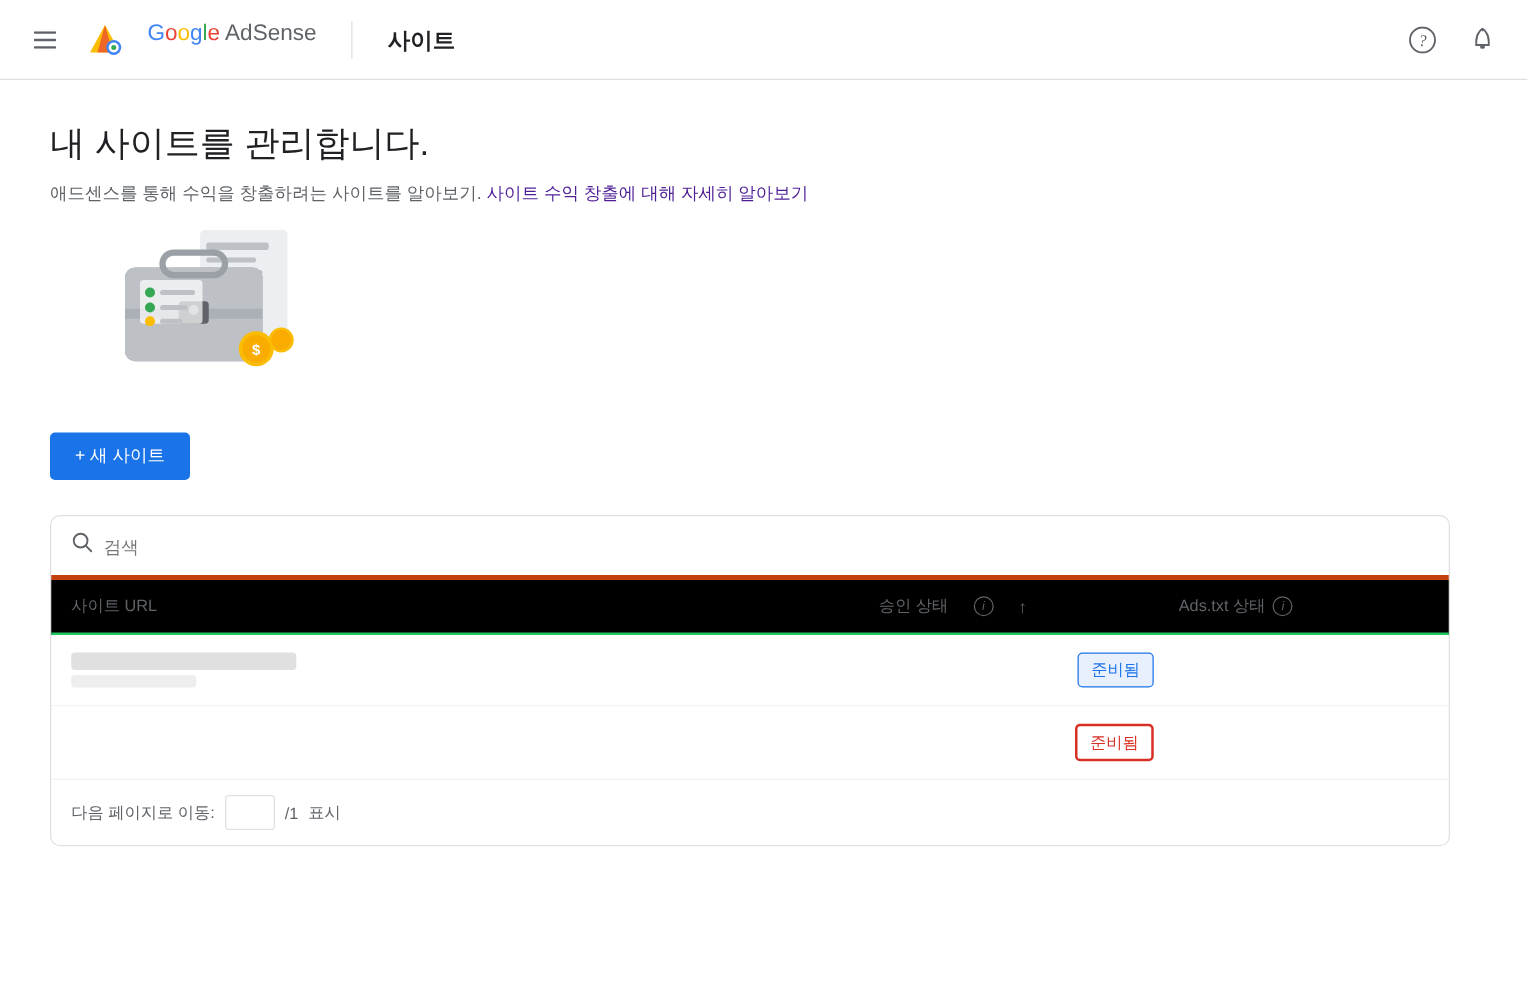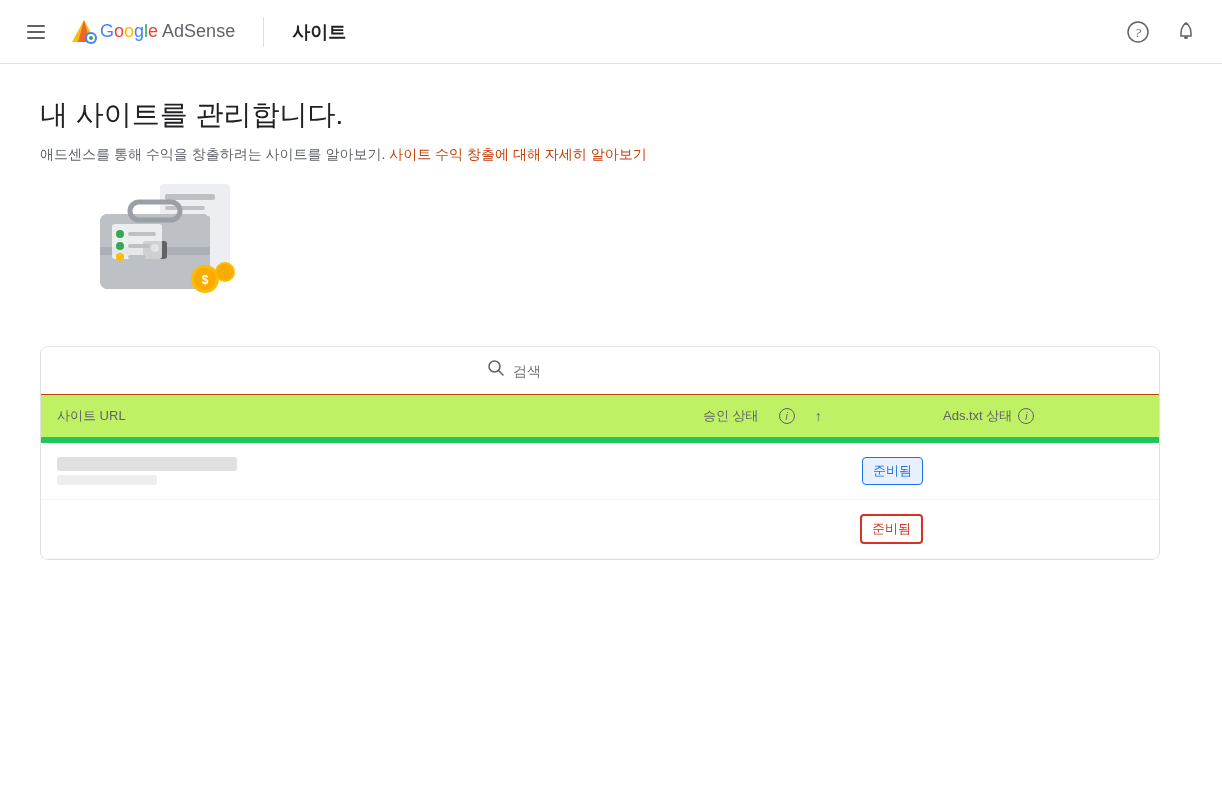--- a/index.html
+++ b/index.html
@@ -30,22 +30,21 @@
       color: #5f6368;
       width: 40px;
       height: 40px;
       display: flex;
       align-items: center;
       justify-content: center;
       border-radius: 50%;
     }
     .logo-container {
       display: flex;
-      align-items: center;
-      gap: 0;
+      gap: 18px;
     }
     .logo-icon {
       width: 32px;
       height: 32px;
     }
     .logo-text {
       font-size: 18px;
       font-weight: 400;
       color: #5f6368;
     }
@@ -95,21 +94,21 @@
       font-size: 28px;
       font-weight: 400;
       color: #202124;
       margin-bottom: 12px;
     }
     .hero-text p {
       font-size: 14px;
       color: #5f6368;
     }
     .hero-text a {
-      color: #c2410c;
+      color: #4c1d95;
       text-decoration: none;
     }
 
     
     .illustration {
       width: 220px;
       height: 150px;
     }
 
     
@@ -133,42 +132,41 @@
       border: 1px solid #e0e0e0;
       border-radius: 8px;
       overflow: visible;
       position: relative;
     }
 
     .search-bar {
       display: flex;
       align-items: center;
       padding: 12px 16px;
-      border-bottom: 1px solid #c2410c;
+      border-bottom: 4px solid #c2410c;
       gap: 8px;
-      justify-content: center;
     }
     .search-bar input {
       border: none;
       outline: none;
       font-size: 14px;
       color: #202124;
       width: 200px;
     }
     .search-icon {
       color: #5f6368;
       font-size: 18px;
     }
 
     .table-header {
       display: flex;
       align-items: flex-end;
       padding: 12px 16px;
-      border-bottom: 6px solid #22c55e;
-      background: #bef264;
+      border-bottom: 2px solid #22c55e;
+      background: #000000;
     }
     .col-url {
       flex: 1;
       font-size: 13px;
       color: #5f6368;
       font-weight: 500;
     }
     .col-status {
       width: 240px;
       font-size: 13px;
@@ -410,20 +408,21 @@
 
       <circle cx="165" cy="115" r="14" fill="#fbbc04"></circle>
       <circle cx="165" cy="115" r="11" fill="#f9ab00"></circle>
       <text x="165" y="120" text-anchor="middle" font-size="12" fill="#fff" font-weight="bold">$</text>
       <circle cx="185" cy="108" r="10" fill="#fbbc04"></circle>
       <circle cx="185" cy="108" r="8" fill="#f9ab00"></circle>
     </svg>
   </div>
 
   
+  <button class="btn-new-site">+ 새 사이트</button>
 
   
   <div class="table-section">
 
     <div class="search-bar">
       <span class="search-icon">
         <svg width="18" height="18" viewBox="0 0 18 18" fill="none">
           <circle cx="7.5" cy="7.5" r="5.5" stroke="#5f6368" stroke-width="1.5"></circle>
           <line x1="11.5" y1="11.5" x2="16" y2="16" stroke="#5f6368" stroke-width="1.5" stroke-linecap="round"></line>
         </svg>
@@ -457,20 +456,26 @@
 
     <div class="table-row">
       <div class="row-url">
       </div>
       <div class="row-status">
         <span class="badge-ready-active">준비됨</span>
       </div>
       <div style="width:200px;"></div>
     </div>
 
+    <div class="pagination">
+      <span>다음 페이지로 이동:</span>
+      <input type="text" style="">
+      <span>/1</span>
+      <span>표시</span>
+    </div>
 
     <div class="tooltip-popup">
       <h3>애드센스 사이트의 상태를 확인합니다.</h3>
       <ul>
         <li>
           <strong>준비 중</strong>
           <span>: 사이트를 확인 중입니다. 확인은 일반적으로 며칠 이내에 완료되지만, 경우에 따라 2~4주가 소요될 수 있습니다.</span>
         </li>
         <li>
           <strong>준비됨</strong>

